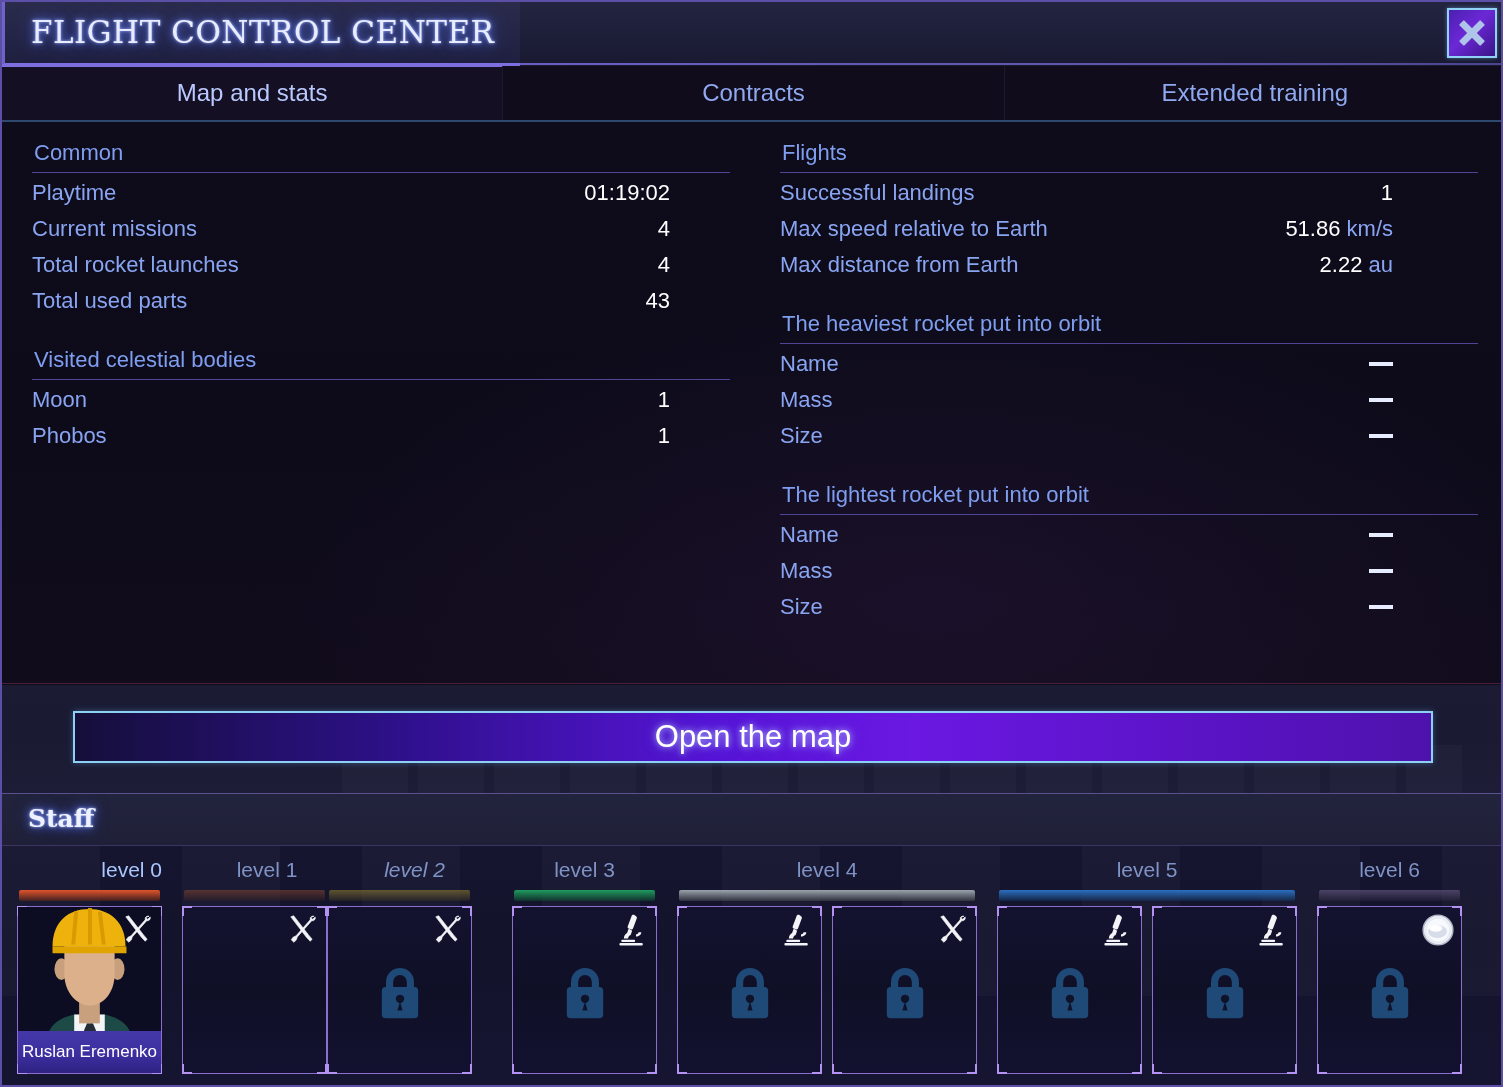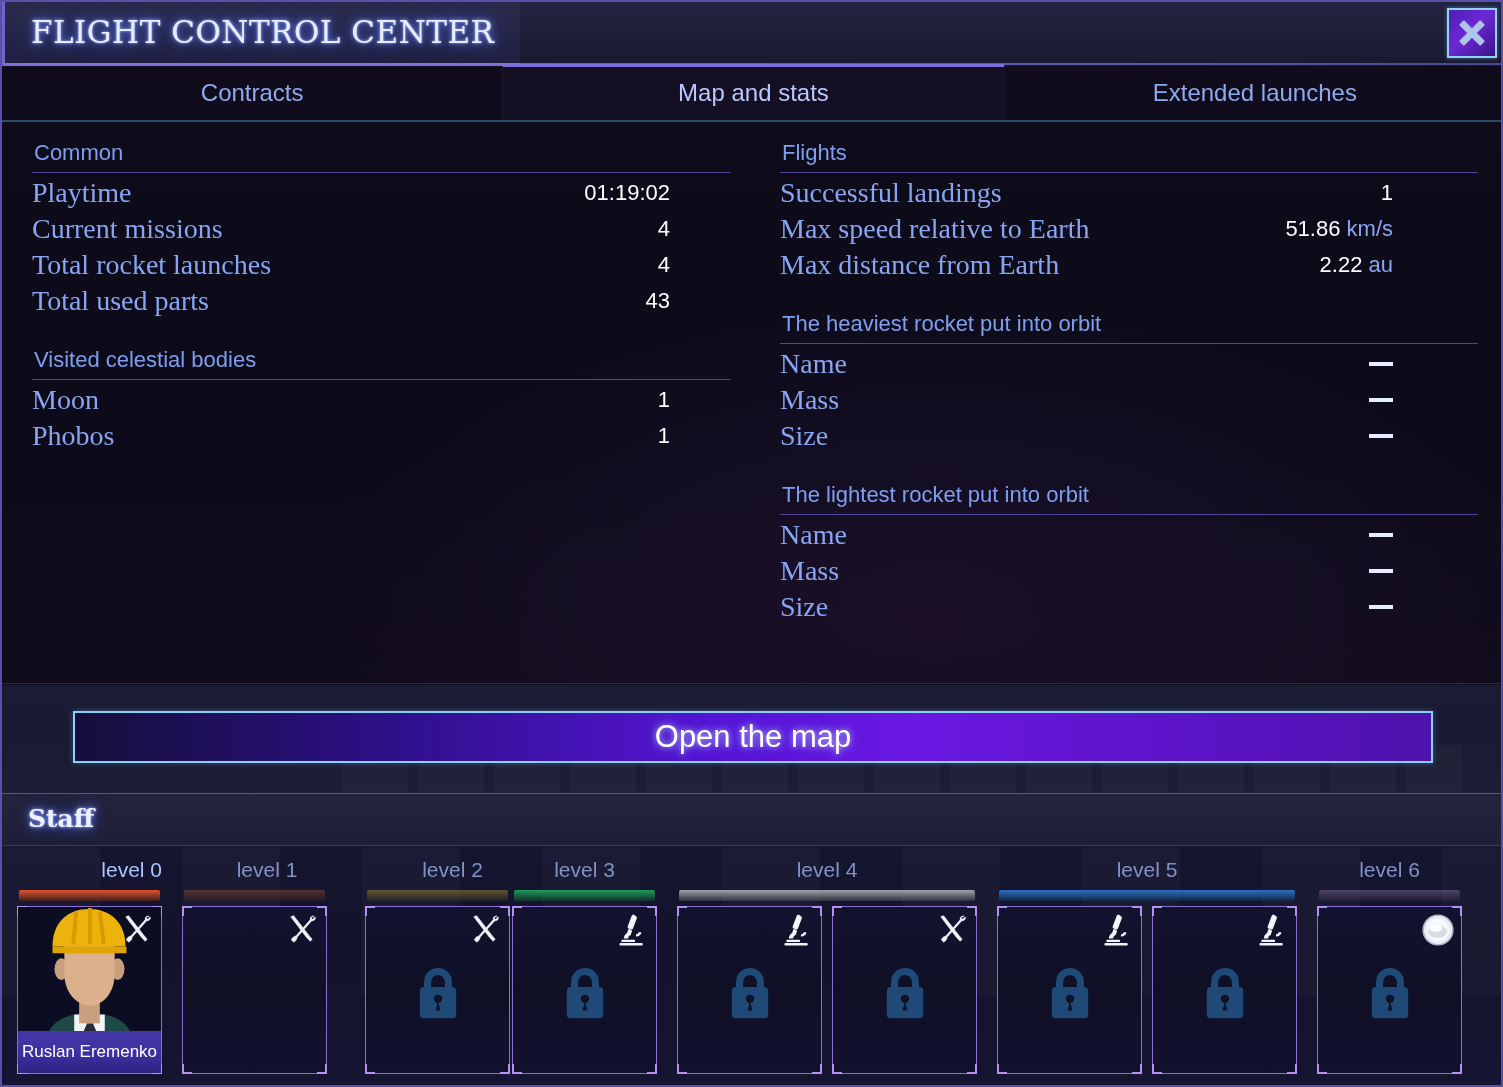--- a/index.html
+++ b/index.html
@@ -124,24 +124,23 @@
     padding: 18px 0 6px 2px;
     border-bottom: 1px solid #4e4596;
     margin-bottom: 2px;
   }
   .stat-row {
     position: relative;
     height: 36px;
     line-height: 36px;
   }
   .stat-label {
-    font-size: 28px;
+    font-size: 22px;
     color: #89a5f2;
     white-space: nowrap;
-    font-family: Liberation Serif, serif;
   }
   .stat-value {
     position: absolute;
     top: 0;
     font-size: 22px;
     color: #ffffff;
     white-space: nowrap;
     text-align: right;
   }
   .col-left .stat-value  { right: 60px; }
@@ -311,29 +310,29 @@
 
   <div class="titlebar">
     <div class="titlebar-left">
       <div class="app-title">FLIGHT CONTROL CENTER</div>
     </div>
     <div class="titlebar-rightline"></div>
     <div class="close-btn"></div>
   </div>
 
   <div class="tabbar" id="tabbar">
-      <div class="tab">
-        <span>Contracts</span>
-      </div>
       <div class="tab active">
         <span>Map and stats</span>
         <div style="position: absolute; left: 0px; top: -2px; width: 100%; height: 3px; background: rgb(126, 111, 224);"></div>
       </div>
       <div class="tab">
-        <span>Extended launches</span>
+        <span>Contracts</span>
+      </div>
+      <div class="tab">
+        <span>Extended training</span>
       </div>
     </div>
 
   <div class="stats-panel">
     <div class="stats-col col-left" id="col-left">
         <div class="section">
           <div class="section-title">Common</div>
           <div class="stat-row"><span class="stat-label">Playtime</span><span class="stat-value">01:19:02</span></div>
           <div class="stat-row"><span class="stat-label">Current missions</span><span class="stat-value">4</span></div>
           <div class="stat-row"><span class="stat-label">Total rocket launches</span><span class="stat-value">4</span></div>
@@ -426,21 +425,21 @@
             <div class="card-corner c-br"></div>
             <div class="role-icon"><svg viewBox="0 0 32 32">
     <g fill="#f2f4f8" stroke="#f2f4f8" stroke-width="0.6">
       <path d="M4.5 3.6 L7.2 2.6 L21.2 20.6 L24.6 24.6 L22.8 26.6 L19.2 22.8 Z"></path>
       <path d="M26.4 3.0 c-2.0 -0.5 -4.2 1.2 -3.6 3.4 l-13.5 15.2 -2.4 1.0 -2.0 2.6 2.6 2.4 2.3 -2.5 0.8 -2.5 13.6 -15.3 c2.2 0.5 3.9 -1.7 3.3 -3.6 l-2.4 2.2 -1.9 -1.7 z"></path>
     </g>
   </svg></div>
           </div>
         </div>
       </div>
-      <div class="level-group lvl2" style="left: 363px; width: 175px;">
+      <div class="level-group lvl2" style="left: 325px; width: 175px; font-style: italic;">
         <div class="level-label">level 2</div>
         <div class="level-bar" style="width: 141px; background: linear-gradient(rgb(139, 122, 50) 0%, rgba(0, 0, 0, 0.35) 130%); opacity: 0.62;"></div>
         <div class="cards">
           <div class="card">
             <div class="card-corner c-tl"></div>
             <div class="card-corner c-tr"></div>
             <div class="card-corner c-bl"></div>
             <div class="card-corner c-br"></div>
             <div class="role-icon"><svg viewBox="0 0 32 32">
     <g fill="#f2f4f8" stroke="#f2f4f8" stroke-width="0.6">

